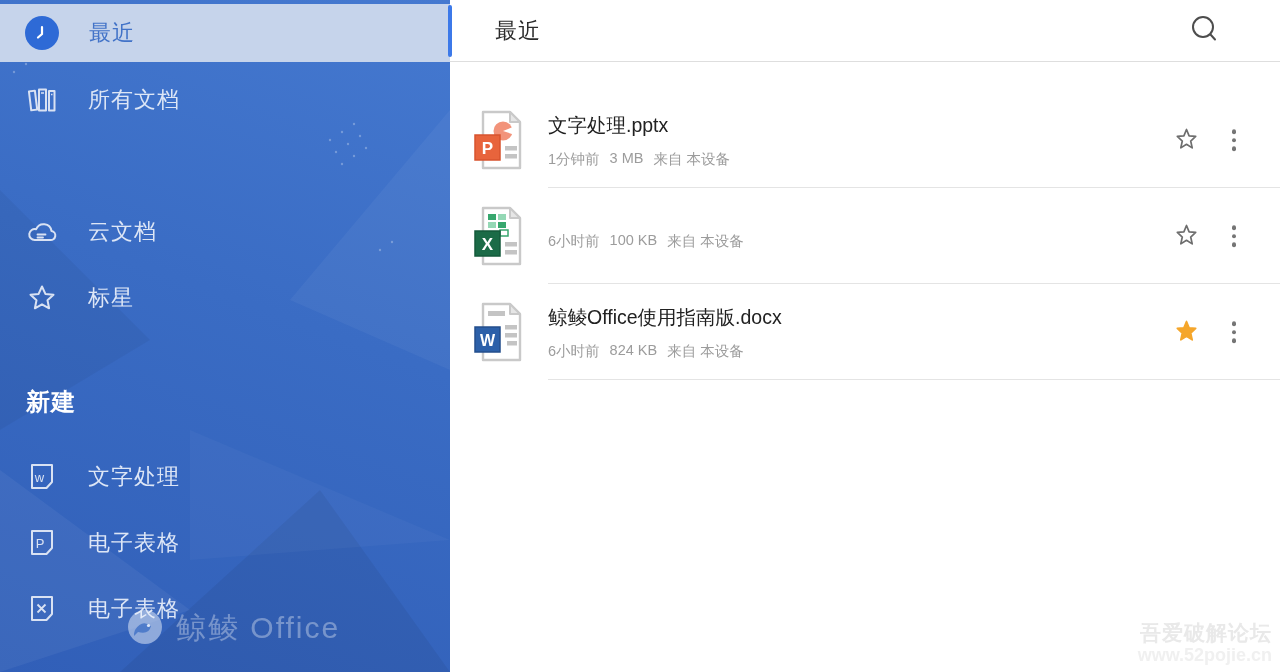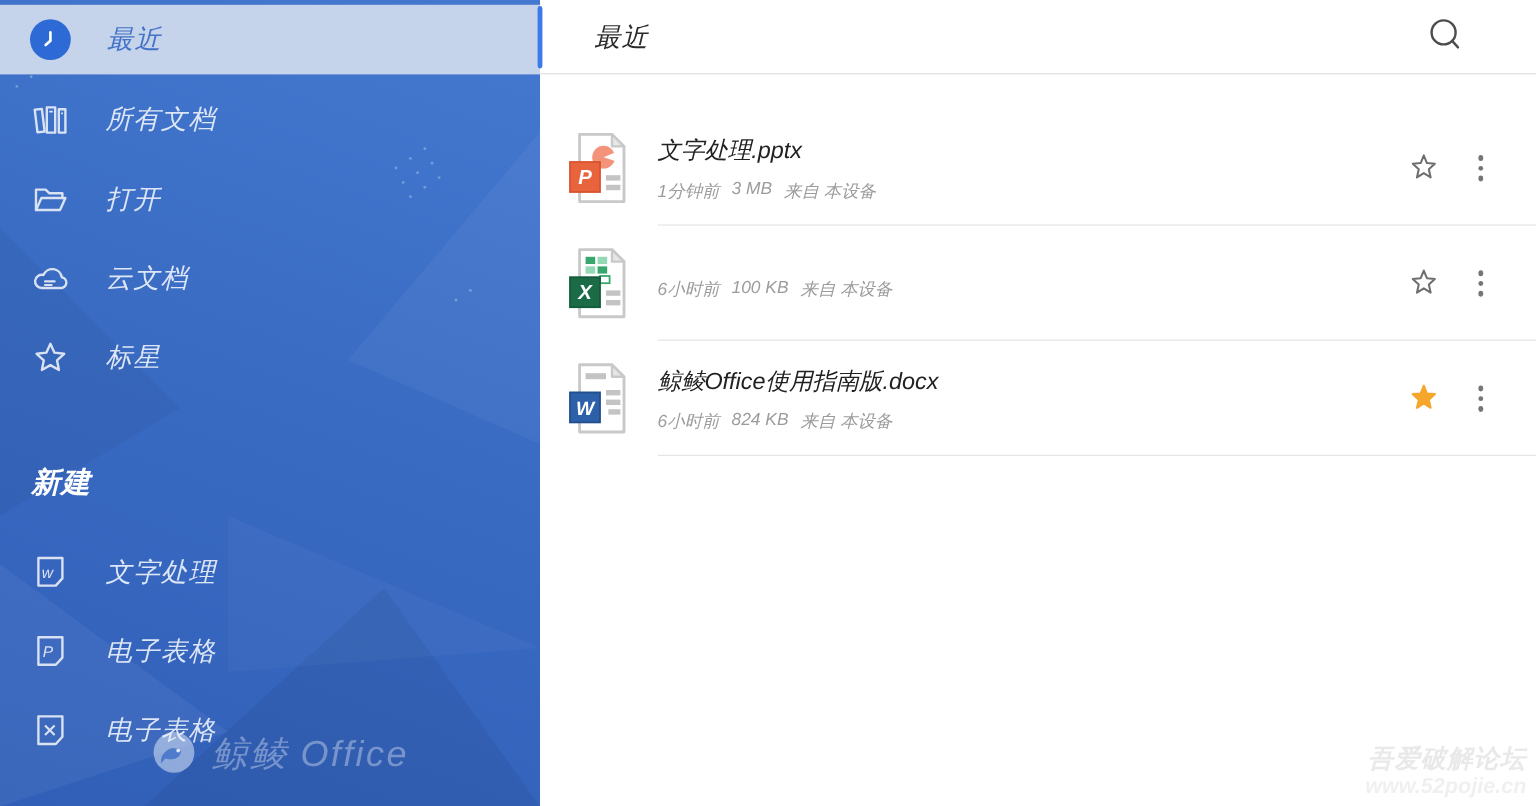--- a/index.html
+++ b/index.html
@@ -1,18 +1,18 @@
 <!DOCTYPE html>
 <html><head>
 <meta charset="utf-8">
 <style>
   * { margin:0; padding:0; box-sizing:border-box; }
   html,body { width:1280px; height:672px; overflow:hidden;
     font-family:"Liberation Sans","DejaVu Sans",sans-serif; background:#fff; }
-  .app { position:relative; width:1280px; height:620px;font-style:italic; }
+  .app { position:relative; width:1280px; height:620px; }
 
   
   .sidebar { position:absolute; left:0; top:0; width:450px; height:672px;
     background:linear-gradient(200deg,#4579d0 0%,#3a6cc4 45%,#315fb8 100%); overflow:hidden; }
   .sb-deco { position:absolute; left:0; top:0; pointer-events:none; }
   .sb-row { position:absolute; left:0; right:0; height:66px; display:flex; align-items:center; cursor:pointer; }
   .sb-row .sb-ic { width:32px; height:32px; margin-left:26px; flex:0 0 32px; color:#d9e2f3; }
   .sb-row .sb-label { margin-left:30px; font-size:22px; color:#dde6f6; letter-spacing:1px; }
   .sb-row.selected { top:4px; height:58px; background:#c6d4eb; }
   .sb-row.selected .sb-label { color:#4273c8; }
@@ -97,29 +97,20 @@
         <svg width="32" height="32" viewBox="0 0 32 32" fill="none" stroke="currentColor" stroke-width="2" stroke-linejoin="round">
           <rect x="4" y="7" width="6" height="19" transform="rotate(-7 7 16)"></rect>
           <rect x="13" y="5.5" width="7" height="21"></rect>
           <rect x="23" y="7" width="5.5" height="19.5"></rect>
           <path d="M15 9 h3 M25 10.5 h1.5" stroke-width="1.6"></path>
         </svg>
       </span>
       <span class="sb-label">所有文档</span>
     </div>
 
-    <div class="sb-row" style="top:133px">
-      <span class="sb-ic">
-        <svg width="32" height="32" viewBox="0 0 32 32" fill="none" stroke="currentColor" stroke-width="2" stroke-linejoin="round" stroke-linecap="round">
-          <path d="M4 25 V8 h8 l3 3 h11 v4"></path>
-          <path d="M4 25 l4.5-10 h20 L24 25 Z"></path>
-        </svg>
-      </span>
-      <span class="sb-label">打开</span>
-    </div>
 
     <div class="sb-row" style="top:199px">
       <span class="sb-ic">
         <svg width="32" height="32" viewBox="0 0 32 32" fill="none" stroke="currentColor" stroke-width="2" stroke-linecap="round">
           <path d="M9 24 a5.5 5.5 0 1 1 1.2-10.8 A8 8 0 0 1 25.5 15 a4.5 4.5 0 0 1-1.5 9 Z" stroke-linejoin="round"></path>
           <path d="M11.5 18.5 h8 M11.5 21.5 h5.5" stroke-width="1.8"></path>
         </svg>
       </span>
       <span class="sb-label">云文档</span>
     </div>

